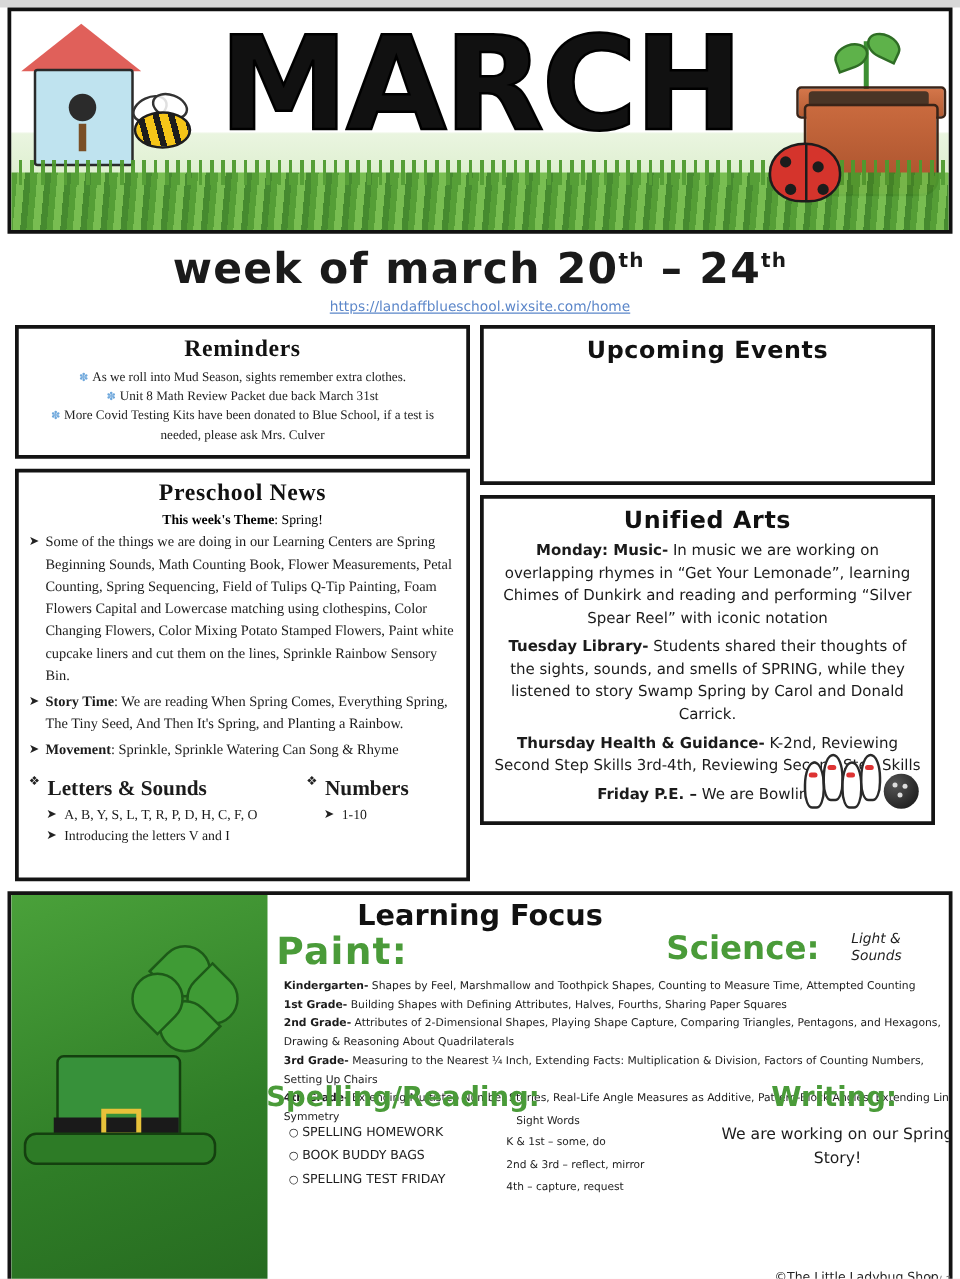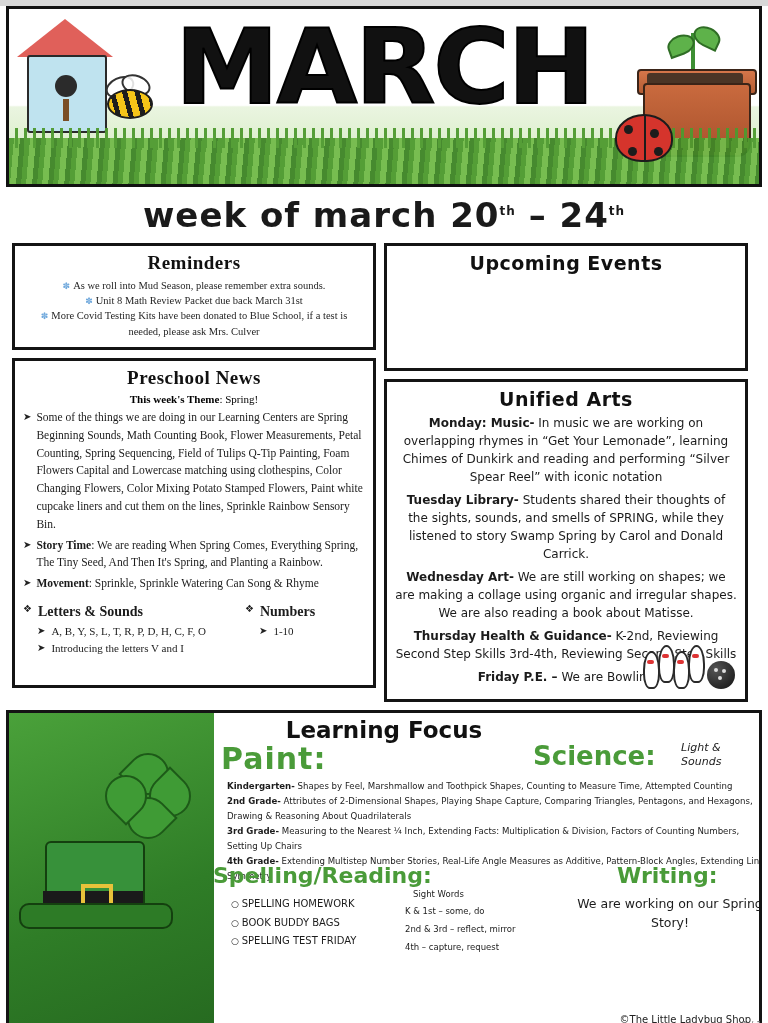--- a/index.html
+++ b/index.html
@@ -114,21 +114,21 @@
   }
   .leaf.l1{left:30px;top:14px;transform:rotate(-20deg);}
   .leaf.l2{left:56px;top:6px;transform:rotate(25deg) scaleX(-1);}
 
   
   .weekbar{margin:8px 6px 0 6px;text-align:center;}
   .week-title{
     font-size:34px;font-weight:bold;color:#1a1a1a;letter-spacing:1px;
     font-family:"DejaVu Sans", sans-serif;
   }
-  .week-title sup{font-size:12px;}
+  .week-title sup{font-size:16px;}
   .site-url{
     margin-top:4px;font-size:11px;color:#5b86c9;text-decoration:underline;
   }
 
   
   .main{
     display:flex;gap:8px;margin:8px 12px 0 12px;
   }
   .col-left{width:364px;display:flex;flex-direction:column;gap:8px;font-family:Liberation Serif, serif;}
   .col-right{width:364px;display:flex;flex-direction:column;gap:8px;}
@@ -152,21 +152,21 @@
   .preschool{min-height:330px;}
   .ps-theme{text-align:center;font-size:11px;margin:2px 0 4px 0;}
   .ps-theme b{font-weight:bold;}
   .ps-body{font-size:11.5px;line-height:1.55;color:#1b1b1b;}
   .ps-row{display:flex;gap:5px;margin-bottom:3px;}
   .arrow{color:#222;font-size:10px;line-height:1.6;}
   .ps-sub{margin-top:3px;}
   .ps-footer{display:flex;gap:10px;margin-top:8px;align-items:flex-start;}
   .ps-footer .ls{flex:1;}
   .ps-footer .nums{width:120px;}
-  .ls-title{font-size:14px;font-weight:bold;}
+  .ls-title{font-size:17px;font-weight:bold;}
   .small-row{font-size:11px;display:flex;gap:6px;margin-left:14px;}
 
   .unified{min-height:258px;}
   .ua-block{font-size:12px;line-height:1.5;color:#1b1b1b;margin-bottom:5px;text-align:center;}
   .ua-block b{font-weight:bold;}
 
   
   .bowling{position:absolute;right:8px;bottom:6px;width:96px;height:52px;}
   .pin{
     position:absolute;bottom:4px;width:13px;height:34px;border-radius:50% 50% 40% 40%;
@@ -287,30 +287,31 @@
     </div>
     <div class="banner-title">MARCH</div>
     <div class="grass"></div>
     <div class="ladybug"></div>
   </div>
 
   <div class="weekbar">
     <div class="week-title">
       <span>week of march 20</span><sup>th</sup><span> – 24</span><sup>th</sup>
     </div>
+    <div class="site-url">https://landaffblueschool.wixsite.com/home</div>
   </div>
 
   <div class="main">
 
     <div class="col-left">
 
       <div class="card reminders">
         <div class="card-title">Reminders</div>
         <ul>
-          <li><span class="bulletdot">✽</span><span>As we roll into Mud Season, please remember extra sounds.</span></li>
+          <li><span class="bulletdot">✽</span><span>As we roll into Mud Season, sights remember extra clothes.</span></li>
           <li><span class="bulletdot">✽</span><span>Unit 8 Math Review Packet due back March 31st</span></li>
           <li><span class="bulletdot">✽</span><span>More Covid Testing Kits have been donated to Blue School, if a test is needed, please ask Mrs. Culver</span></li>
         </ul>
       </div>
 
       <div class="card preschool">
         <div class="card-title">Preschool News</div>
         <div class="ps-theme">
           <b>This week's Theme</b><span>: Spring!</span>
         </div>
@@ -368,23 +369,20 @@
       <div class="card unified" style="position:relative;">
         <div class="card-title">Unified Arts</div>
 
         <div class="ua-block">
           <b>Monday: Music-</b><span> In music we are working on overlapping rhymes in “Get Your Lemonade”, learning Chimes of Dunkirk and reading and performing “Silver Spear Reel” with iconic notation</span>
         </div>
         <div class="ua-block">
           <b>Tuesday Library-</b><span> Students shared their thoughts of the sights, sounds, and smells of SPRING, while they listened to story  Swamp Spring by Carol and Donald Carrick.</span>
         </div>
         <div class="ua-block">
-          <b>Wednesday Art-</b><span> We are still working on shapes; we are making a collage using organic and irregular shapes. We are also reading a book about Matisse.</span>
-        </div>
-        <div class="ua-block">
           <b>Thursday Health &amp; Guidance-</b><span> K-2nd, Reviewing Second Step Skills 3rd-4th, Reviewing Second Step Skills</span>
         </div>
         <div class="ua-block">
           <b>Friday P.E. –</b><span> We are Bowling</span>
         </div>
 
         <div class="bowling">
           <div class="pin" style="left:2px;"></div>
           <div class="pin" style="left:17px;bottom:10px;"></div>
           <div class="pin" style="left:32px;"></div>
@@ -411,20 +409,21 @@
         <span></span>
     </div>
 
     <div class="focus-title">Learning Focus</div>
     <div class="math-head">Paint:</div>
     <div class="science-head">Science:</div>
     <div class="science-sub">Light &amp; Sounds</div>
 
     <div class="grades">
       <div class="grade-line"><b>Kindergarten-</b><span> Shapes by Feel, Marshmallow and Toothpick Shapes, Counting to Measure Time, Attempted Counting</span></div>
+      <div class="grade-line"><b>1st Grade-</b><span> Building Shapes with Defining Attributes, Halves, Fourths, Sharing Paper Squares</span></div>
       <div class="grade-line"><b>2nd Grade-</b><span> Attributes of 2-Dimensional Shapes, Playing Shape Capture, Comparing Triangles, Pentagons, and Hexagons, Drawing &amp; Reasoning About Quadrilaterals</span></div>
       <div class="grade-line"><b>3rd Grade-</b><span> Measuring to the Nearest ¼ Inch, Extending Facts: Multiplication &amp; Division, Factors of Counting Numbers, Setting Up Chairs</span></div>
       <div class="grade-line"><b>4th Grade-</b><span> Extending Multistep Number Stories, Real-Life Angle Measures as Additive, Pattern-Block Angles, Extending Line Symmetry</span></div>
     </div>
 
     <div class="spelling-head">Spelling/Reading:</div>
     <div class="spelling-list">
       <div>SPELLING HOMEWORK</div>
       <div>BOOK BUDDY BAGS</div>
       <div>SPELLING TEST FRIDAY</div>

